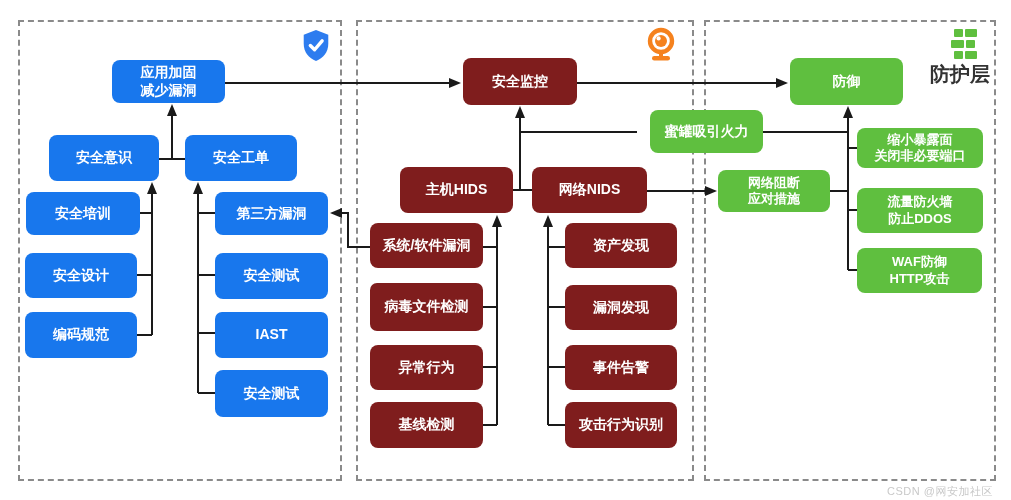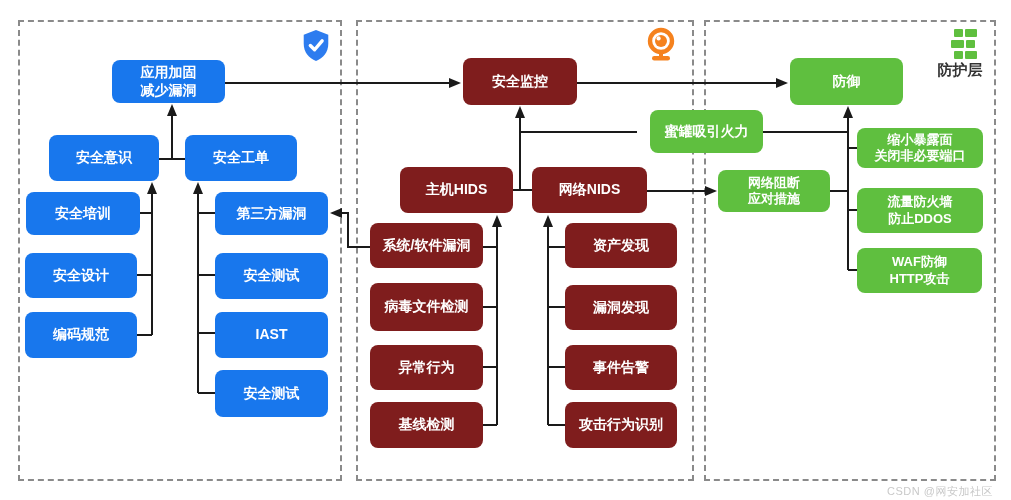--- a/index.html
+++ b/index.html
@@ -17,21 +17,21 @@
     color:#ffffff;font-weight:bold;font-size:14px;line-height:1.25;
     white-space:pre-line;box-sizing:border-box;
   }
   .node.small{font-size:13px;}
   .blue{background:#1877ED;}
   .orange{background:#7f1d1d;}
   .green{background:#5FBF3F;}
   .corner-icon{position:absolute;z-index:2;}
   #protect-label{
     position:absolute;z-index:2;left:928px;top:61px;width:64px;
-    font-size:15px;font-weight:600;color:#333333;text-align:center;
+    font-size:20px;font-weight:600;color:#333333;text-align:center;
   }
   #watermark{
     position:absolute;z-index:2;right:18px;top:484px;
     font-size:11px;color:#c9c9c9;letter-spacing:0.5px;margin-left:36px;
   }
 </style>
 </head>
 <body>
 
 <div id="stage">
@@ -130,21 +130,21 @@
   <div class="node blue" style="left:25px; top:253px;width:112px;height:45px;">安全设计</div>
   <div class="node blue" style="left:25px; top:312px;width:112px;height:46px;">编码规范</div>
   <div class="node blue" style="left:215px;top:253px;width:113px;height:46px;">安全测试</div>
   <div class="node blue" style="left:215px;top:312px;width:113px;height:46px;border-radius:7px;">IAST</div>
   <div class="node blue" style="left:215px;top:370px;width:113px;height:47px;">安全测试</div>
 
   <div class="node orange" style="left:463px;top:58px; width:114px;height:47px;">安全监控</div>
   <div class="node orange" style="left:400px;top:167px;width:113px;height:46px;">主机HIDS</div>
   <div class="node orange" style="left:532px;top:167px;width:115px;height:46px;">网络NIDS</div>
   <div class="node orange" style="left:370px;top:223px;width:113px;height:45px;">系统/软件漏洞</div>
-  <div class="node orange" style="left:370px;top:283px;width:113px;height:48px;">病毒文件检测</div>
+  <div class="node orange" style="left:370px;top:283px;width:113px;height:48px;border-radius:7px;">病毒文件检测</div>
   <div class="node orange" style="left:370px;top:345px;width:113px;height:45px;">异常行为</div>
   <div class="node orange" style="left:370px;top:402px;width:113px;height:46px;">基线检测</div>
   <div class="node orange" style="left:565px;top:223px;width:112px;height:45px;">资产发现</div>
   <div class="node orange" style="left:565px;top:285px;width:112px;height:45px;">漏洞发现</div>
   <div class="node orange" style="left:565px;top:345px;width:112px;height:45px;">事件告警</div>
   <div class="node orange" style="left:565px;top:402px;width:112px;height:46px;">攻击行为识别</div>
 
   <div class="node green" style="left:790px;top:58px; width:113px;height:47px;">防御</div>
   <div class="node green" style="left:637px;top:110px;width:113px;height:43px;margin-left:13px;">蜜罐吸引火力</div>
   <div class="node green small" style="left:718px;top:170px;width:112px;height:42px;">网络阻断

